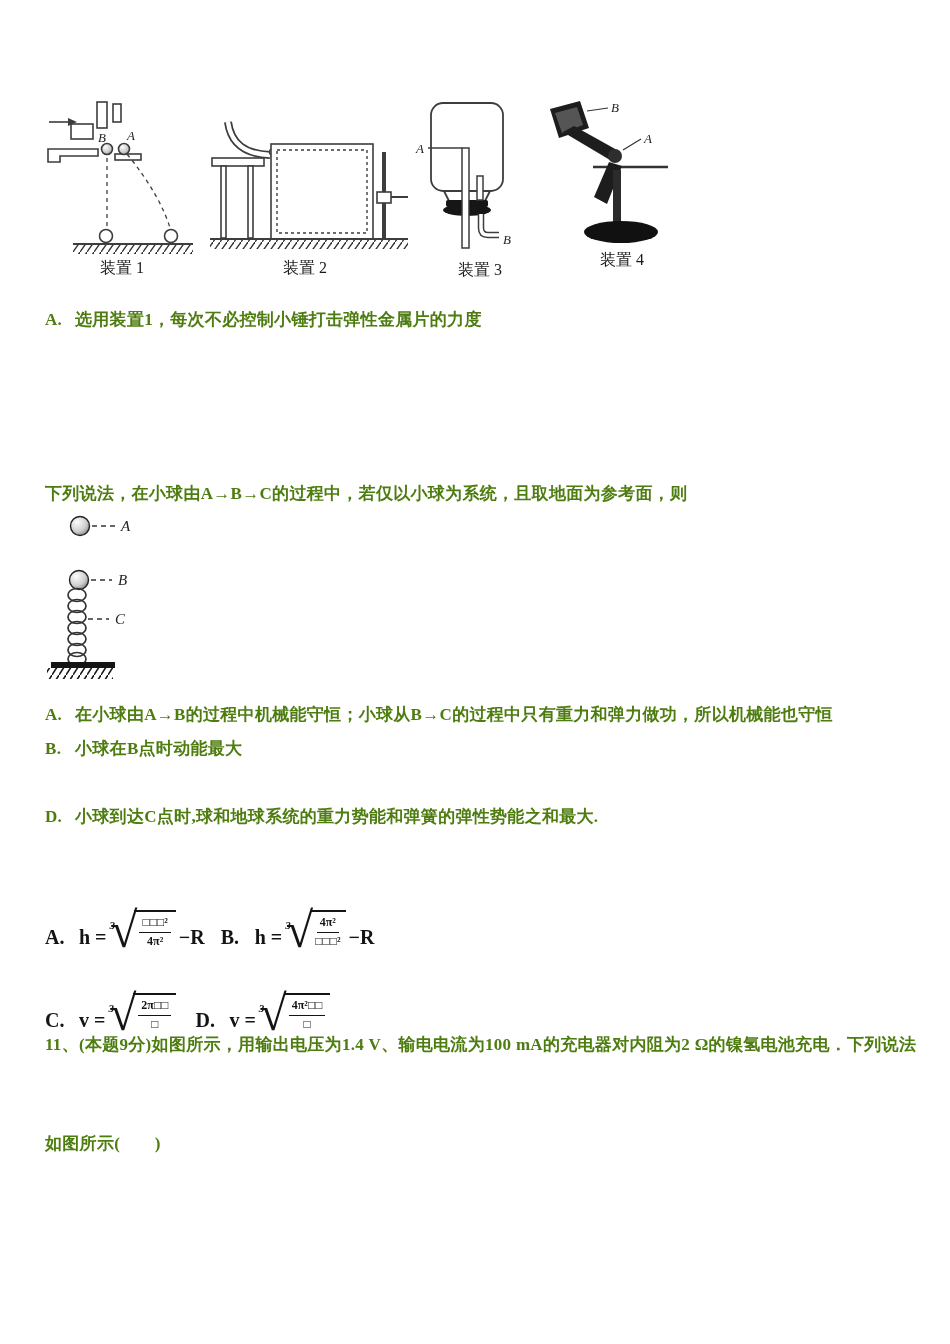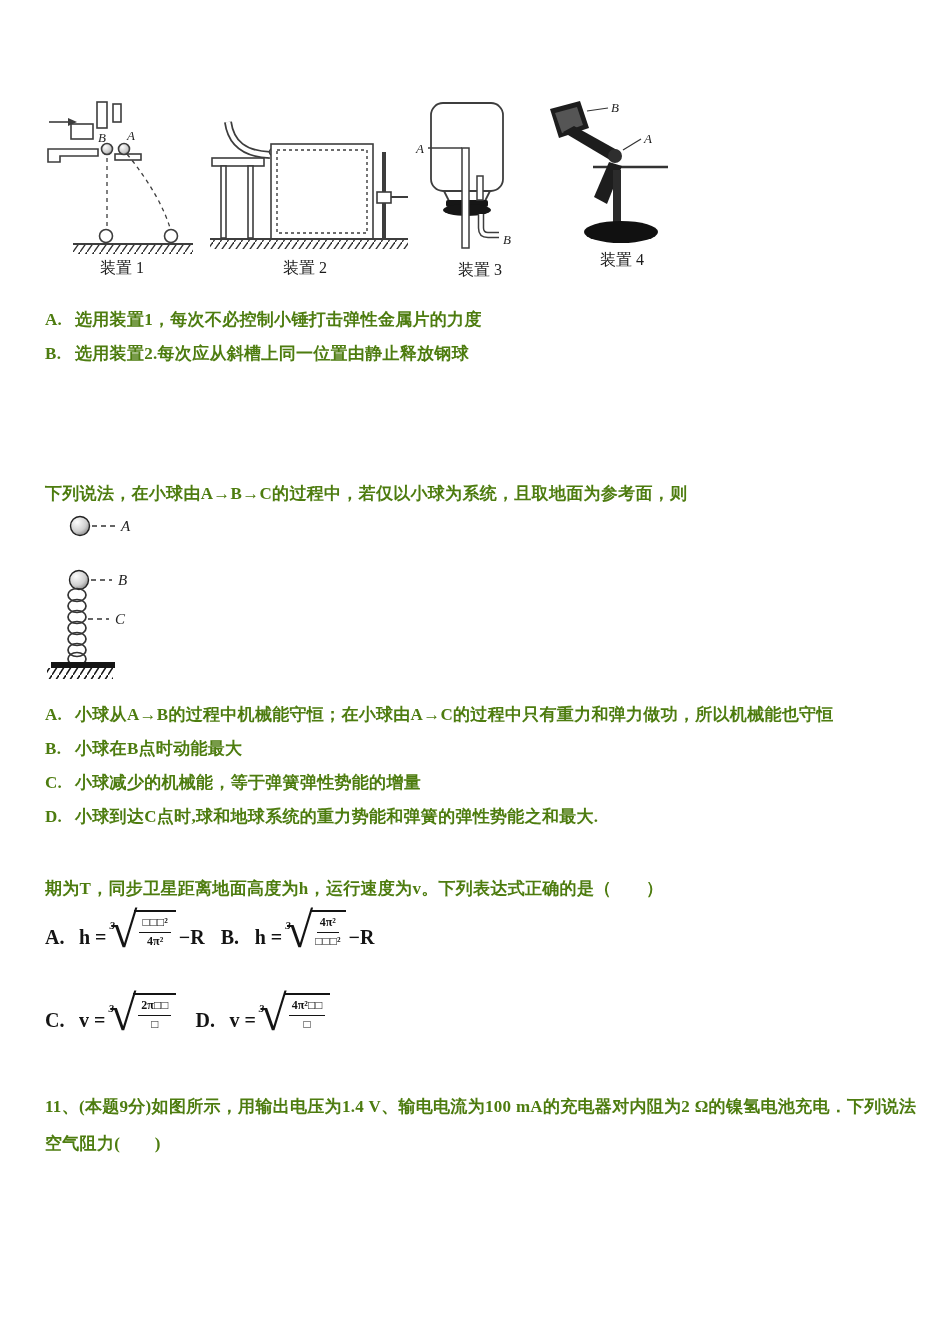--- a/index.html
+++ b/index.html
@@ -115,21 +115,20 @@
       <polygon points="564,70 577,74 562,112 549,105" fill="#1d1d1d"></polygon>
       <rect x="568" y="78" width="8" height="58" fill="#2b2b2b"></rect>
       <ellipse cx="576" cy="140" rx="37" ry="11" fill="#111"></ellipse>
     </g>
     <text x="566" y="20" class="figlbl">B</text>
     <text x="599" y="51" class="figlbl">A</text>
     <text x="577" y="173" class="caption" text-anchor="middle">装置 4</text>
   </svg>
 
   <div class="line" style="top:308px"><span class="opt-label">A.</span><span>选用装置1，每次不必控制小锤打击弹性金属片的力度</span></div>
-  <div class="line" style="top:342px"><span class="opt-label">B.</span><span>选用装置2.每次应从斜槽上同一位置由静止释放钢球</span></div>
 
   <div class="line" style="top:482px">下列说法，在小球由A→B→C的过程中，若仅以小球为系统，且取地面为参考面，则</div>
 
   <svg class="abs" style="left:45px; top:510px;" width="112" height="176" viewBox="0 0 112 176">
     <defs>
       <pattern id="hp2" patternUnits="userSpaceOnUse" width="7" height="11">
         <line x1="7" y1="0" x2="0" y2="11" stroke="#141414" stroke-width="1.5"></line>
       </pattern>
       <radialGradient id="bg2" cx="35%" cy="30%" r="75%">
         <stop offset="0%" stop-color="#fdfdfd"></stop>
@@ -151,26 +150,24 @@
       <ellipse cx="32" cy="129" rx="9" ry="6.5"></ellipse>
       <ellipse cx="32" cy="140" rx="9" ry="6.5"></ellipse>
       <ellipse cx="32" cy="149" rx="9" ry="6.5"></ellipse>
     </g>
     <line x1="43" y1="109" x2="64" y2="109" stroke="#333" stroke-width="1.4" stroke-dasharray="5,4"></line>
     <text x="70" y="114" class="figlbl2">C</text>
     <rect x="6" y="152" width="64" height="6" fill="#141414"></rect>
     <rect x="2" y="158" width="66" height="11" fill="url(#hp2)"></rect>
   </svg>
 
-  <div class="line" style="top:703px"><span class="opt-label">A.</span><span>小球从A→B的过程中机械能守恒；在小球由A→C的过程中只有重力和弹力做功，所以机械能也守恒</span></div>
+  <div class="line" style="top:703px"><span class="opt-label">A.</span><span>在小球由A→B的过程中机械能守恒；小球从B→C的过程中只有重力和弹力做功，所以机械能也守恒</span></div>
   <div class="line" style="top:737px"><span class="opt-label">B.</span><span>小球在B点时动能最大</span></div>
-  <div class="line" style="top:771px"><span class="opt-label">C.</span><span>小球减少的机械能，等于弹簧弹性势能的增量</span></div>
   <div class="line" style="top:805px"><span class="opt-label">D.</span><span>小球到达C点时,球和地球系统的重力势能和弹簧的弹性势能之和最大.</span></div>
 
-  <div class="line" style="top:877px">期为T，同步卫星距离地面高度为h，运行速度为v。下列表达式正确的是（　　）</div>
 
   <div class="formula-row" style="top:910px; left:45px;">
     <div class="formula">
       <span class="f-label">A.</span>
       <span class="f-lhs">h =</span>
       <span class="root">
         <span class="root-idx">3</span>
         <span class="rad">√</span>
         <span class="radicand">
             <span class="frac">
@@ -224,16 +221,16 @@
             <span class="frac">
           <span class="fnum">4π²□□</span>
           <span class="fden">□</span>
         </span>
           </span>
       </span>
       <span class="f-suffix"></span>
     </div>
   </div>
 
-  <div class="line" style="top:1095px">11、(本题9分)如图所示，用输出电压为1.4 V、输电电流为100 mA的充电器对内阻为2 Ω的镍氢电池充电．下列说法</div>
-  <div class="line" style="top:1132px">空气阻力(　　)</div>
+  <div class="line" style="top:1033px">11、(本题9分)如图所示，用输出电压为1.4 V、输电电流为100 mA的充电器对内阻为2 Ω的镍氢电池充电．下列说法</div>
+  <div class="line" style="top:1132px">如图所示(　　)</div>
 
 </div>
 
 </body></html>

